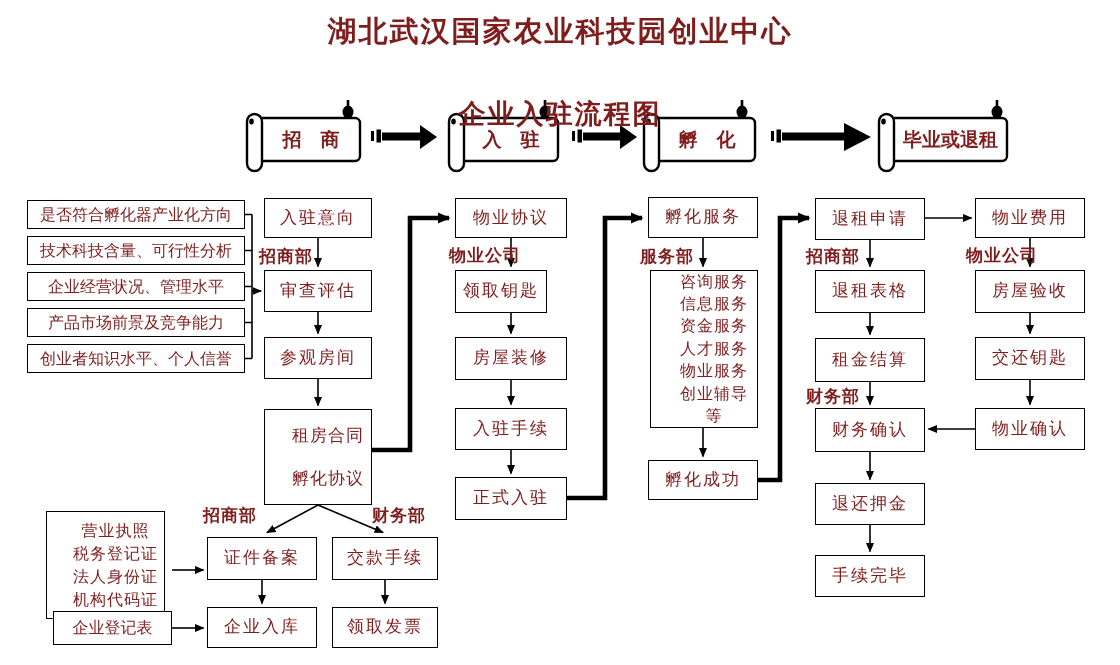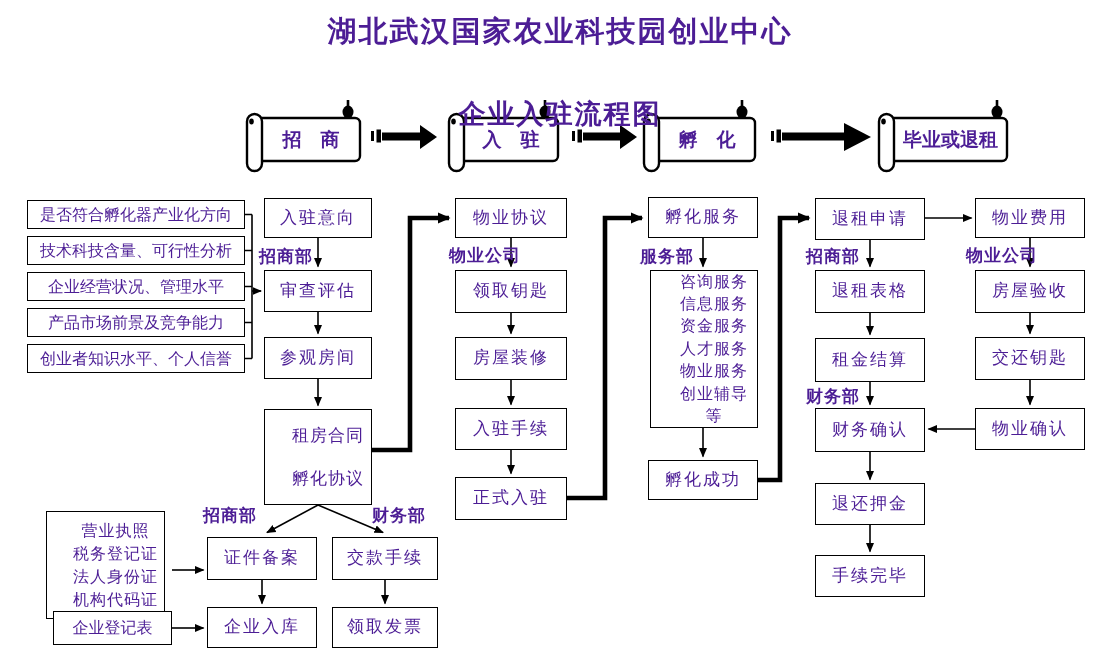--- a/index.html
+++ b/index.html
@@ -1,17 +1,17 @@
 <!DOCTYPE html>
 <html><head>
 <meta charset="utf-8">
 <style>
   html,body{margin:0;padding:0;background:#fff;}
   #canvas{position:relative;width:1120px;height:665px;background:#fff;overflow:hidden;
-          font-family:"Liberation Serif","DejaVu Serif",serif;color:#4c1d95;}
+          font-family:"Liberation Serif","DejaVu Serif",serif;color:#7f1d1d;}
   #wires{position:absolute;left:0;top:0;width:1120px;height:665px;}
   .title{position:absolute;left:0;width:1120px;text-align:center;font-weight:bold;}
   #title1{top:12px;font-size:29px;letter-spacing:2px;}
   #title2{top:48px;font-size:27px;letter-spacing:2px;margin-top:48px;}
   .node{position:absolute;border:1.6px solid #000;background:#fff;display:flex;
         align-items:center;justify-content:center;text-align:center;
         font-size:17px;letter-spacing:2px;line-height:1.1;box-sizing:border-box;}
   .crit{font-size:16px;letter-spacing:0;}
   .multi{flex-direction:column;justify-content:center;letter-spacing:1px;padding-left:20px;}
   .multi div{width:100%;}
@@ -172,21 +172,21 @@
   </div>
   <div class="node crit" style="left:53px;top:611px;width:119px;height:34px">企业登记表</div>
 
   <div class="node" style="left:207px;top:537px;width:110px;height:43px">证件备案</div>
   <div class="node" style="left:332px;top:537px;width:106px;height:43px">交款手续</div>
   <div class="node" style="left:207px;top:607px;width:110px;height:41px">企业入库</div>
   <div class="node" style="left:332px;top:607px;width:106px;height:41px">领取发票</div>
 
   <div class="node" style="left:455px;top:198px;width:112px;height:40px">物业协议</div>
   <div class="dept" style="left:449px;top:244px">物业公司</div>
-  <div class="node" style="left:455px;top:270px;width:112px;height:43px">领取钥匙</div>
+  <div class="node" style="left:455px;top:270px;width:92px;height:43px">领取钥匙</div>
   <div class="node" style="left:455px;top:337px;width:112px;height:43px">房屋装修</div>
   <div class="node" style="left:455px;top:477px;width:112px;height:43px">正式入驻</div>
   <div class="node" style="left:455px;top:408px;width:112px;height:42px">入驻手续</div>
 
   <div class="node" style="left:648px;top:197px;width:110px;height:41px">孵化服务</div>
   <div class="dept" style="left:640px;top:245px">服务部</div>
   <div class="node multi svc" style="left:650px;top:270px;width:108px;height:158px">
     <div>咨询服务</div>
     <div>信息服务</div>
     <div>资金服务</div>

